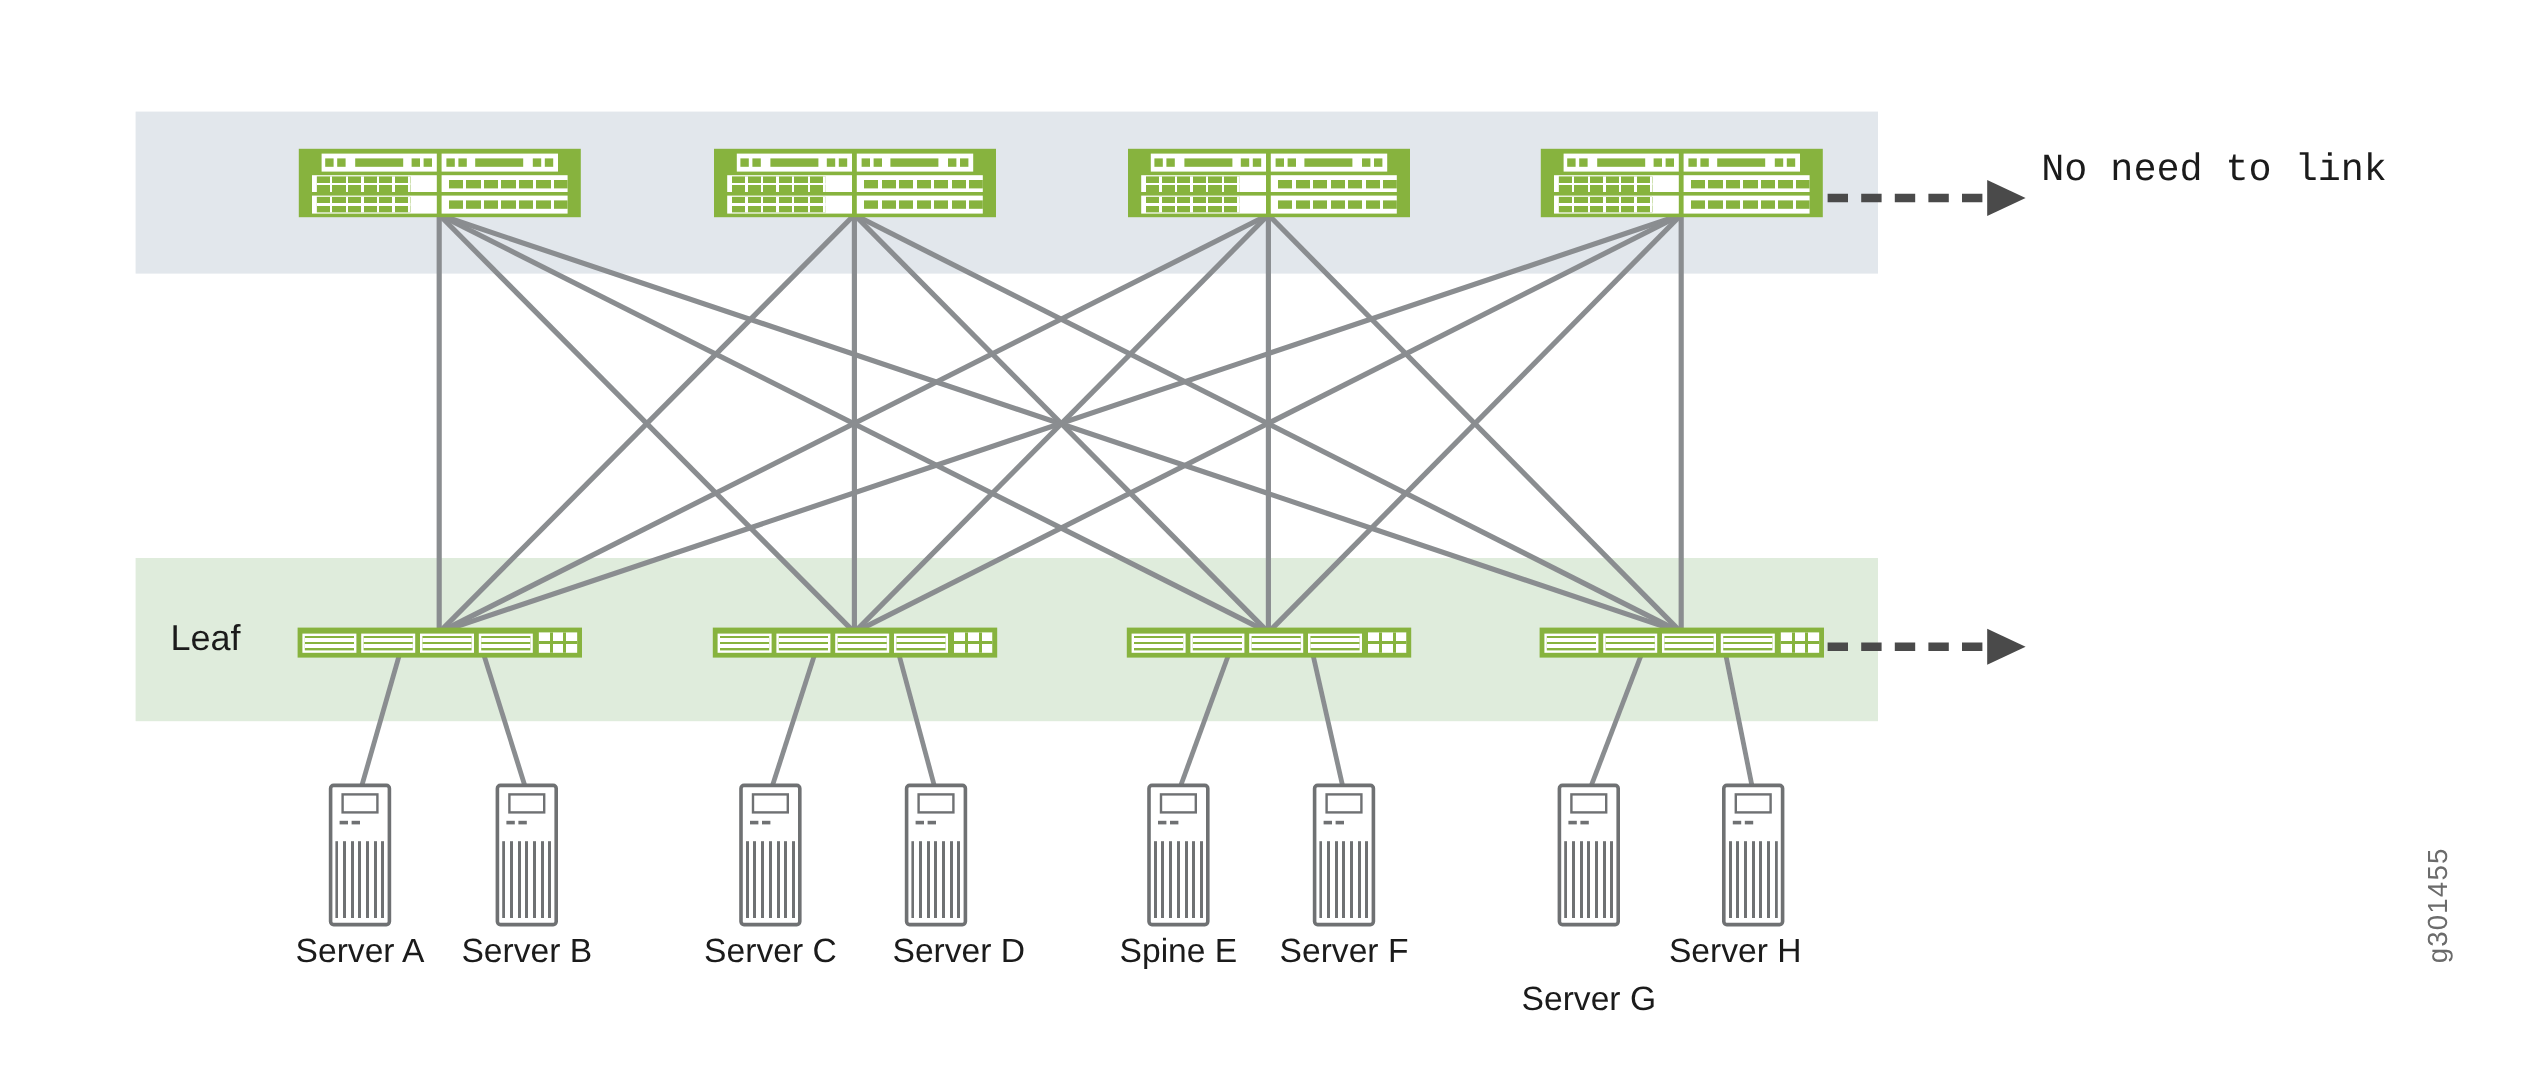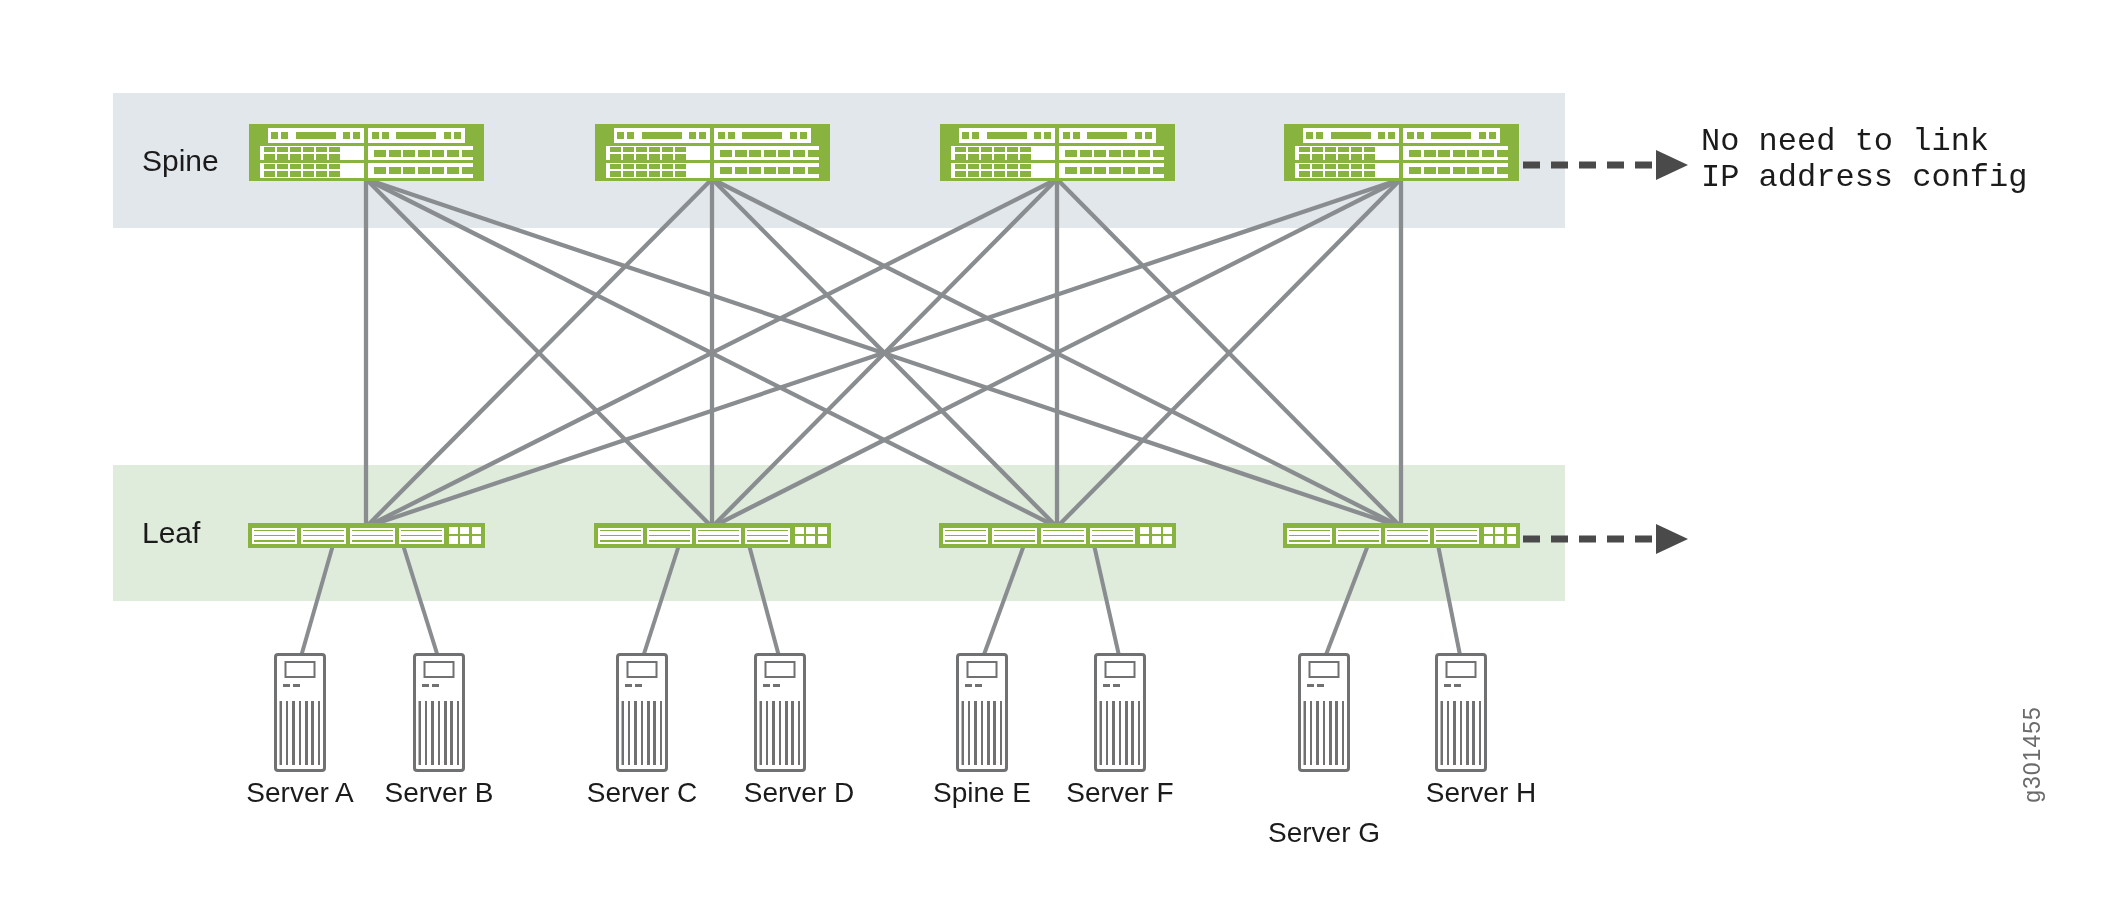--- a/index.html
+++ b/index.html
@@ -64,21 +64,20 @@
     transform:rotate(-90deg);font-size:23px;color:var(--wm);z-index:4;letter-spacing:1px;}
 </style>
 </head>
 <body>
 
 <div id="canvas">
 
   <div class="band" id="spine-band"></div>
   <div class="band" id="leaf-band"></div>
 
-  <div class="tier-label" id="spine-label">Spine</div>
   <div class="tier-label" id="leaf-label">Leaf</div>
 
   <svg id="wires" width="2101" height="901">
       <line x1="366" y1="179" x2="366" y2="527" stroke="#8A8D90" stroke-width="4.3"></line>
       <line x1="366" y1="179" x2="712" y2="527" stroke="#8A8D90" stroke-width="4.3"></line>
       <line x1="366" y1="179" x2="1057" y2="527" stroke="#8A8D90" stroke-width="4.3"></line>
       <line x1="366" y1="179" x2="1401" y2="527" stroke="#8A8D90" stroke-width="4.3"></line>
       <line x1="712" y1="179" x2="366" y2="527" stroke="#8A8D90" stroke-width="4.3"></line>
       <line x1="712" y1="179" x2="712" y2="527" stroke="#8A8D90" stroke-width="4.3"></line>
       <line x1="712" y1="179" x2="1057" y2="527" stroke="#8A8D90" stroke-width="4.3"></line>
@@ -337,23 +336,22 @@
     </div>
     <div class="server-label" style="left: 1324px; top: 817px;">Server G</div>
   </div>
       <div style="position: absolute;">
     <div class="server" style="left: 1435px; top: 653px;">
       <div class="srv-screen"></div>
       <div class="srv-dash d1"></div>
       <div class="srv-dash d2"></div>
       <div class="srv-vents"></div>
     </div>
-    <div class="server-label" style="left: 1481px; top: 777px;">Server H</div>
+    <div class="server-label" style="left: 1446px; top: 777px;">Server H</div>
   </div>
     </div>
 
   <div class="annotation" id="ann-spine">
     <div>No need to link</div>
-    <div>IP address config</div>
   </div>
 
   <div id="watermark">g301455</div>
 </div>
 
 </body></html>

